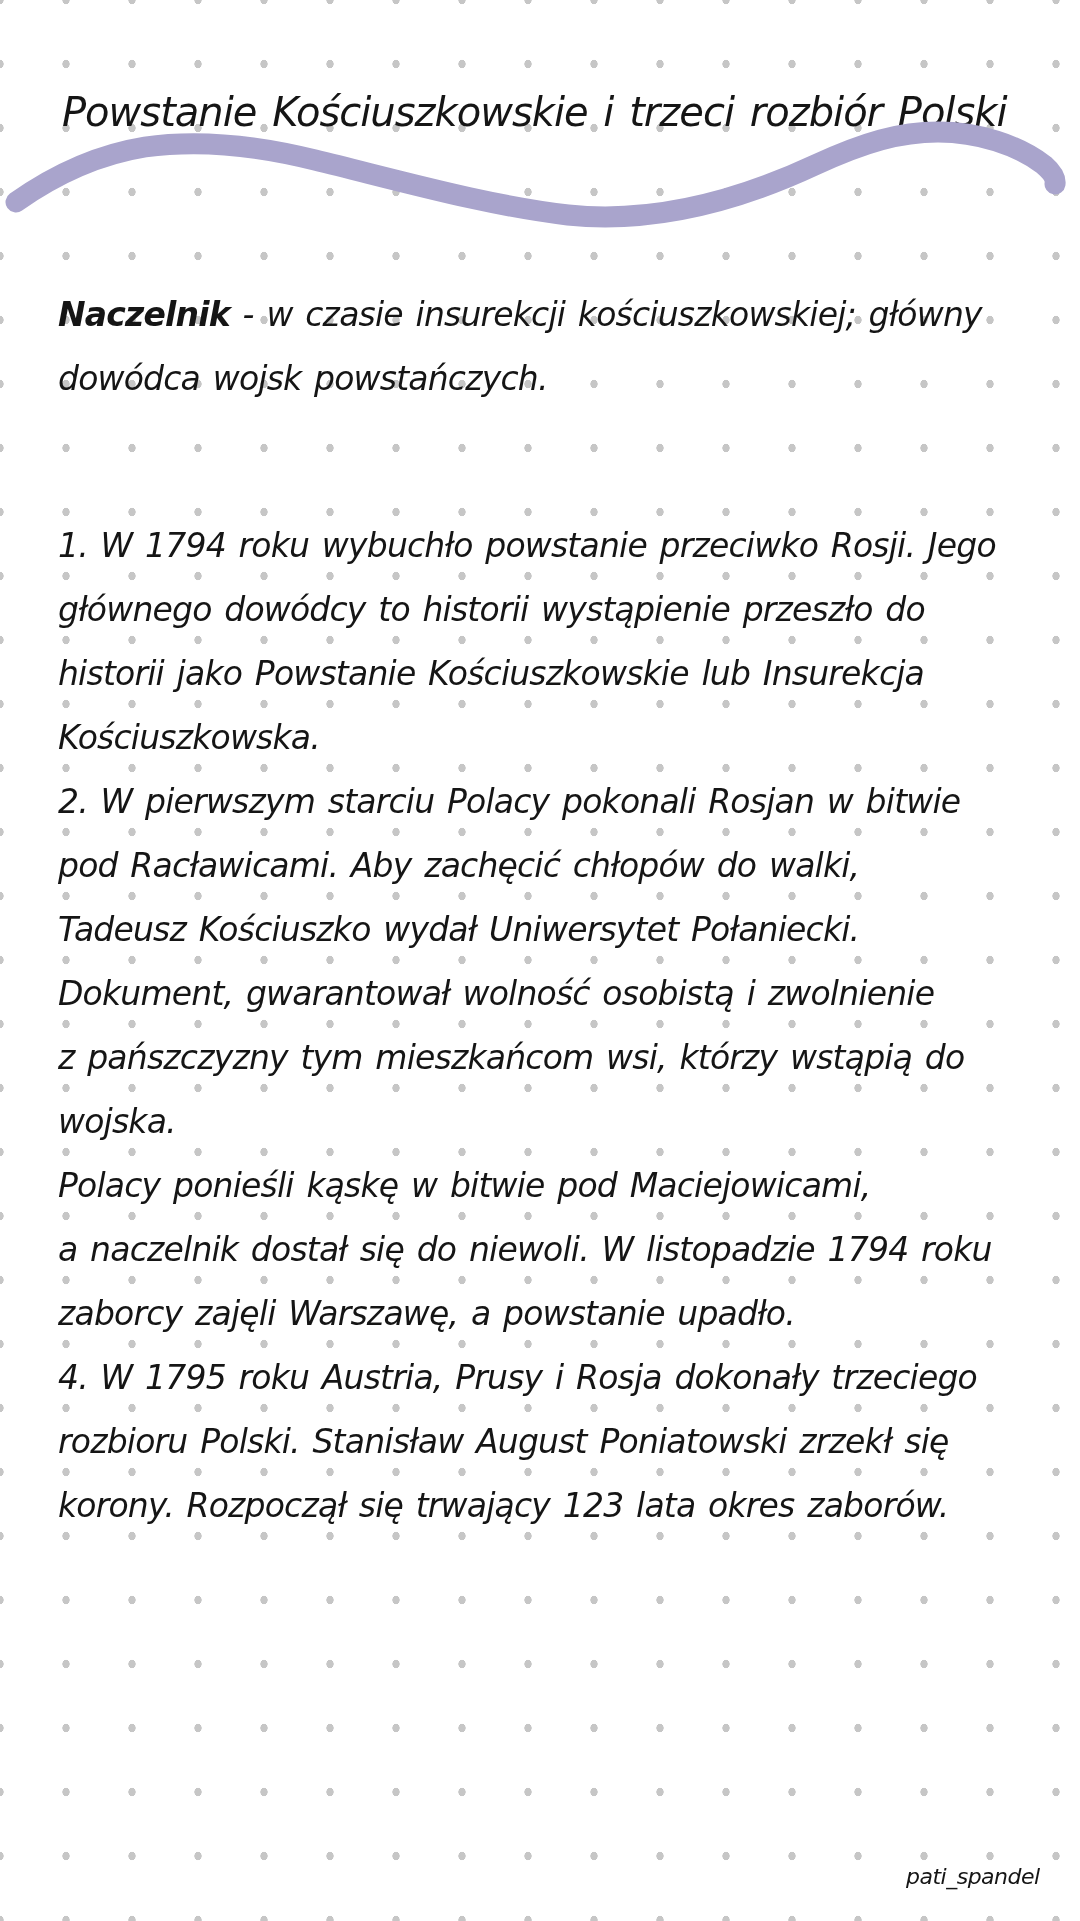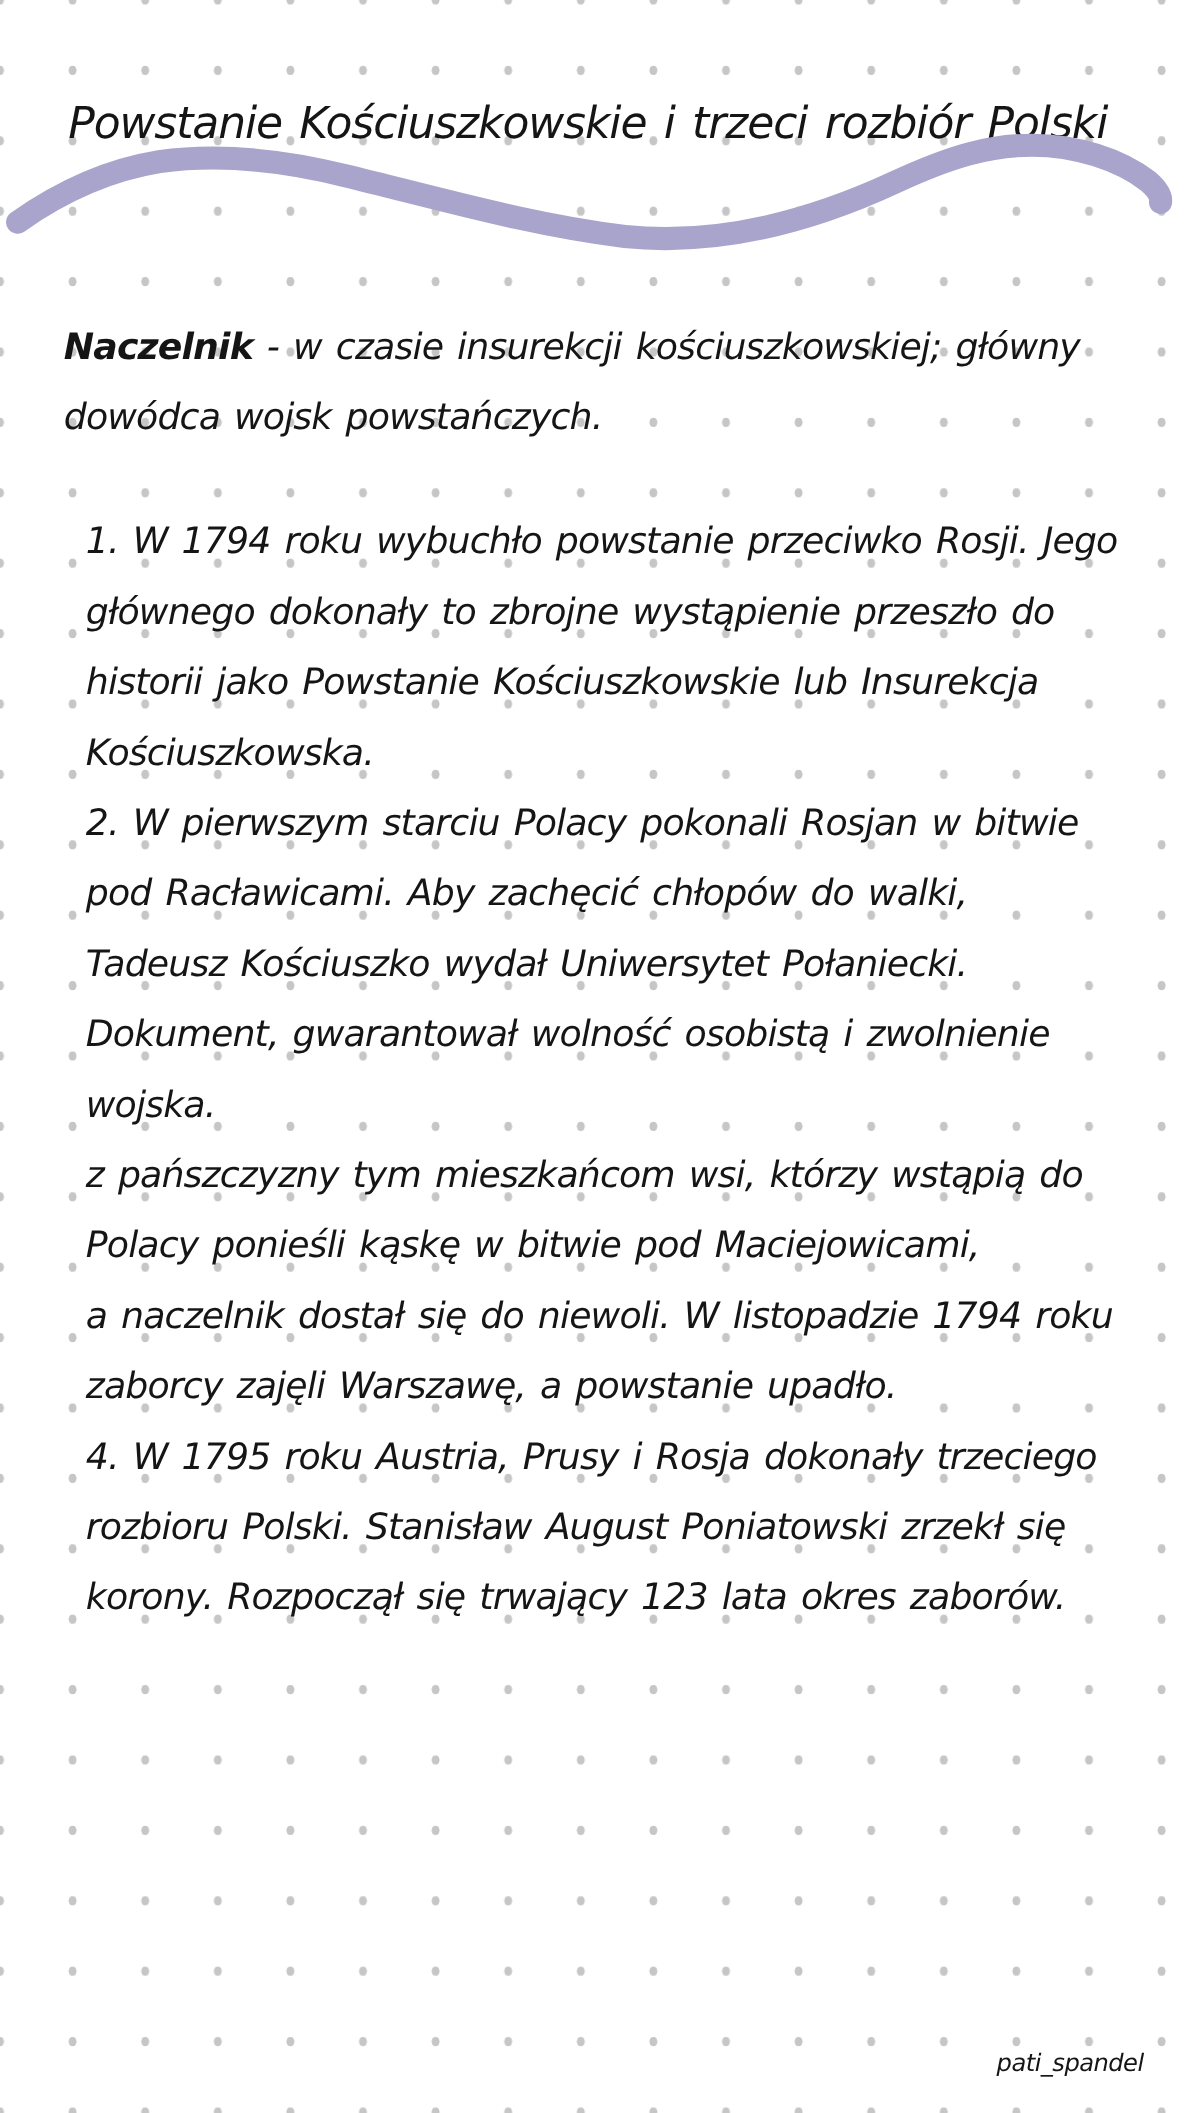--- a/index.html
+++ b/index.html
@@ -25,21 +25,21 @@
     font-size:40px;line-height:40px;
     letter-spacing:-1px;word-spacing:4px;
     white-space:nowrap;
   }
   .text-block{
     position:absolute;left:58px;
     font-size:33px;
     letter-spacing:-0.8px;word-spacing:3px;
   }
   .definition-block{top:283px;}
-  .notes-block{top:460px;margin-left:20px;}
+  .notes-block{top:514px;}
   .text-line{height:64px;line-height:64px;white-space:nowrap;}
   .term{font-weight:bold;text-align:center;}
   .watermark{
     position:absolute;left:906px;top:1862px;
     font-size:22px;line-height:30px;
     letter-spacing:-0.5px;
     white-space:nowrap;
   }
 </style>
 </head>
@@ -55,29 +55,29 @@
     <path d="M 16 202 C 50 178, 95 155, 145 147 C 195 140, 255 145, 315 160 C 405 182, 485 205, 568 215 C 655 224, 740 200, 815 165 C 865 142, 900 132, 938 132 C 978 132, 1018 145, 1044 165 C 1052 172, 1056 178, 1055 184" fill="none" stroke-width="21" stroke-linecap="round" stroke="#a9a4cc"></path>
   </svg>
 
   <div class="text-block definition-block">
     <div class="text-line"><span class="term">Naczelnik</span><span> - w czasie insurekcji kościuszkowskiej; główny</span></div>
     <div class="text-line">dowódca wojsk powstańczych.</div>
   </div>
 
   <div class="text-block notes-block">
     <div class="text-line">1. W 1794 roku wybuchło powstanie przeciwko Rosji. Jego</div>
-    <div class="text-line">głównego dokonały to zbrojne wystąpienie przeszło do</div>
+    <div class="text-line">głównego dowódcy to historii wystąpienie przeszło do</div>
     <div class="text-line">historii jako Powstanie Kościuszkowskie lub Insurekcja</div>
     <div class="text-line">Kościuszkowska.</div>
     <div class="text-line">2. W pierwszym starciu Polacy pokonali Rosjan w bitwie</div>
     <div class="text-line">pod Racławicami. Aby zachęcić chłopów do walki,</div>
     <div class="text-line">Tadeusz Kościuszko wydał Uniwersytet Połaniecki.</div>
     <div class="text-line">Dokument, gwarantował wolność osobistą i zwolnienie</div>
+    <div class="text-line">z pańszczyzny tym mieszkańcom wsi, którzy wstąpią do</div>
     <div class="text-line">wojska.</div>
-    <div class="text-line">z pańszczyzny tym mieszkańcom wsi, którzy wstąpią do</div>
     <div class="text-line">Polacy ponieśli kąskę w bitwie pod Maciejowicami,</div>
     <div class="text-line">a naczelnik dostał się do niewoli. W listopadzie 1794 roku</div>
     <div class="text-line">zaborcy zajęli Warszawę, a powstanie upadło.</div>
     <div class="text-line">4. W 1795 roku Austria, Prusy i Rosja dokonały trzeciego</div>
     <div class="text-line">rozbioru Polski. Stanisław August Poniatowski zrzekł się</div>
     <div class="text-line">korony. Rozpoczął się trwający 123 lata okres zaborów.</div>
   </div>
 
   <div class="watermark">pati_spandel</div>
 

